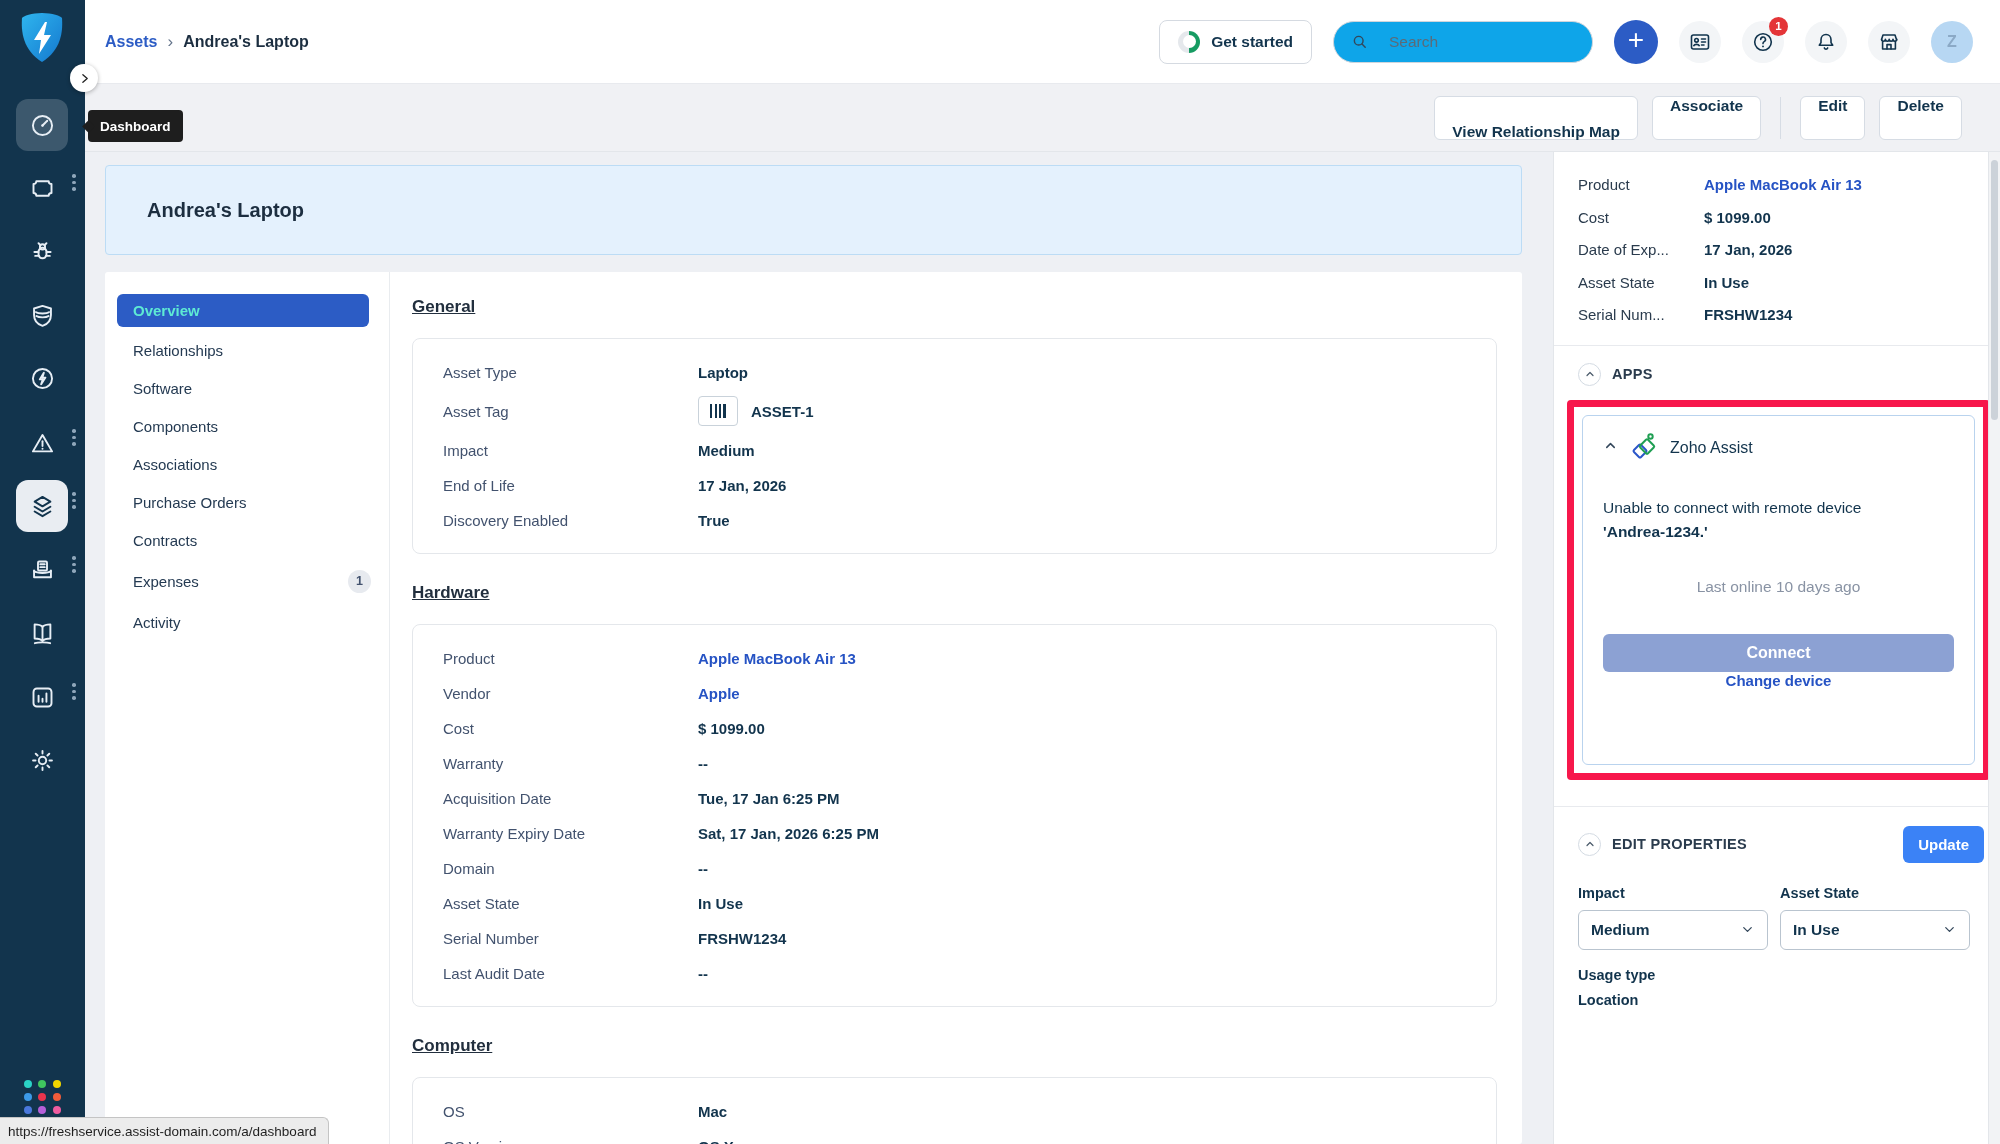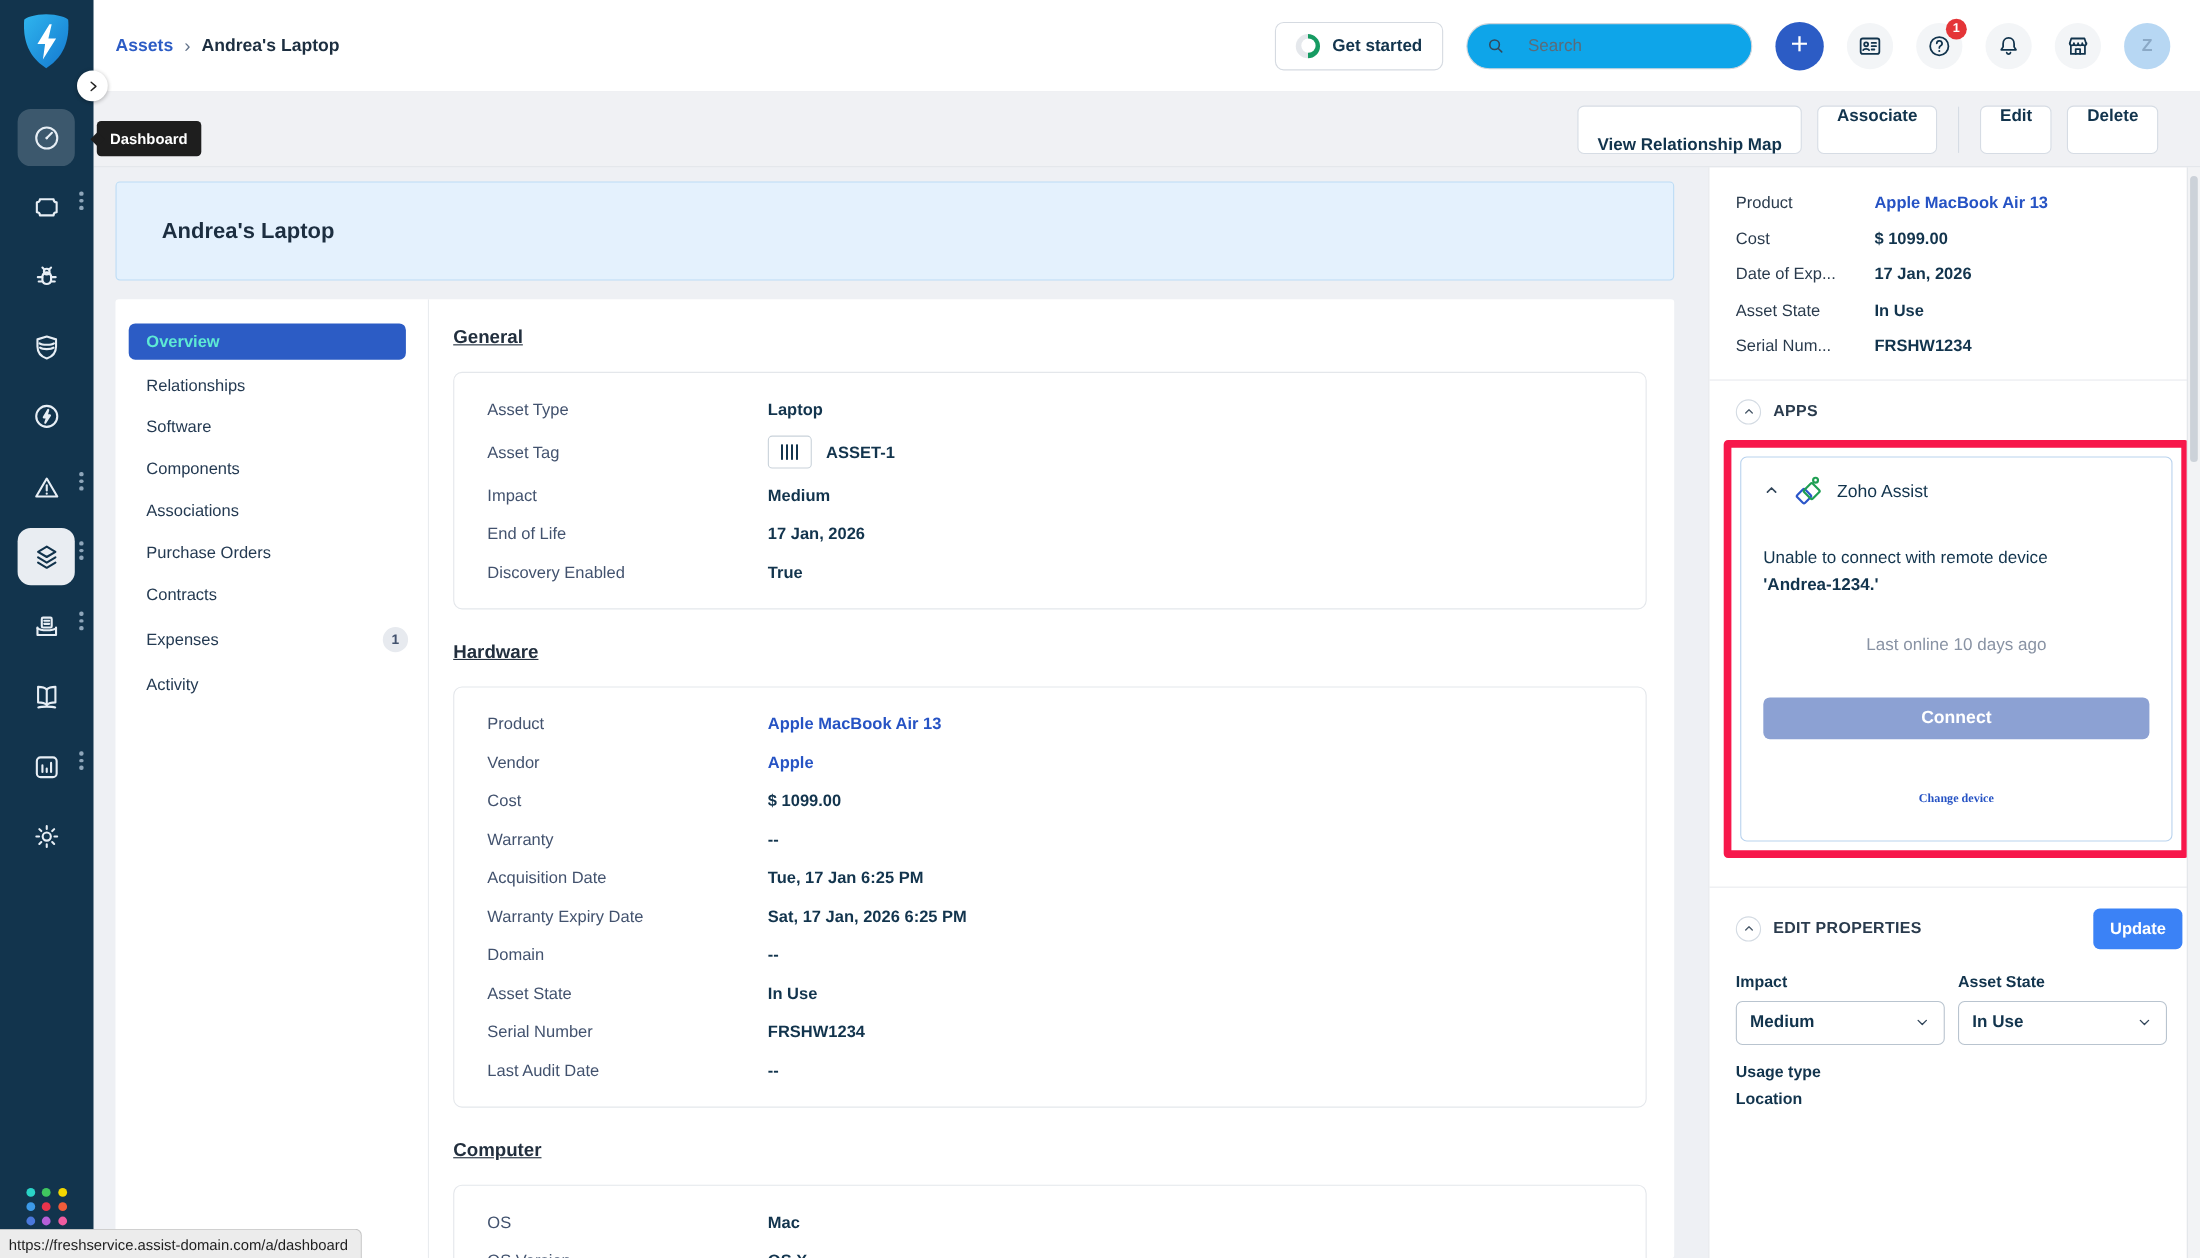--- a/index.html
+++ b/index.html
@@ -84,21 +84,21 @@
 
   .highlight-box { margin:2px 10px 0 13px; border:7px solid #f7174b; border-radius:4px; height:380px; }
   .zoho-card { margin:8px; height:350px; background:#fff; border:1px solid #b9d3ee; border-radius:6px; padding:16px 20px 0 20px; }
   .zoho-head { display:flex; align-items:center; gap:10px; }
   .zoho-head .caret svg { width:15px; height:15px; stroke:#33475b; stroke-width:2; fill:none; stroke-linecap:round; stroke-linejoin:round; }
   .zoho-title { font-size:16px; font-weight:500; color:#12344d; }
   .zoho-msg { margin-top:32px; font-size:15.5px; color:#12344d; line-height:1.55; }
   .zoho-msg b { font-weight:700; }
   .zoho-lastonline { margin-top:34px; text-align:center; color:#8993a4; font-size:15.5px; }
   .connect-btn { margin-top:38px; width:100%; height:38px; background:#8ca1d3; border:none; border-radius:6px; color:#fff; font-size:16px; font-weight:700; cursor:pointer; font-family:inherit; }
-  .change-link { margin-top:48px; text-align:center; font-size:11px; font-weight:700; color:#2653c4; cursor:pointer;font-family:Liberation Serif, serif; }
+  .change-link { text-align:center; font-size:15px; font-weight:700; color:#2653c4; cursor:pointer; }
 
   .editprops-header { margin-top:26px; border-top:1px solid #e8eaee; display:flex; align-items:center; gap:11px; padding:19px 16px 0 24px; font-size:14.5px; font-weight:700; color:#2a3b4d; letter-spacing:.3px; }
   .update-btn { margin-left:auto; background:#3b82f6; color:#fff; border:none; border-radius:6px; font-size:15px; font-weight:700; padding:10px 15px; cursor:pointer; font-family:inherit; }
   .fields { padding:22px 30px 0 24px; }
   .field-2col { display:flex; gap:12px; }
   .field { flex:1; }
   .field-label { font-size:14.5px; font-weight:700; color:#12344d; margin-bottom:9px; }
   .select { height:40px; border:1px solid #b9c4cf; border-radius:6px; background:#fff; display:flex; align-items:center; padding:0 12px; font-size:15.5px; font-weight:700; color:#12344d; cursor:pointer; margin-bottom:17px; }
   .select svg { margin-left:auto; width:15px; height:15px; stroke:#33475b; stroke-width:2; fill:none; stroke-linecap:round; stroke-linejoin:round; }
 

